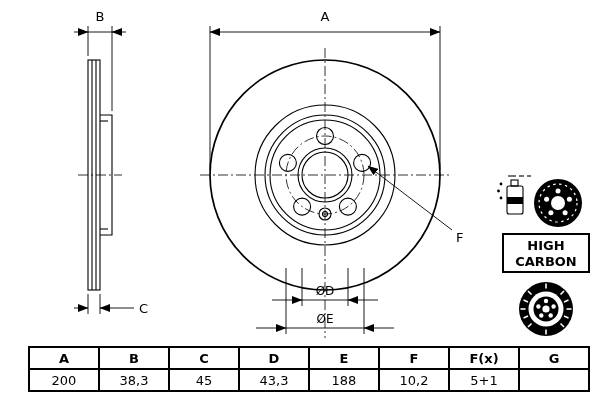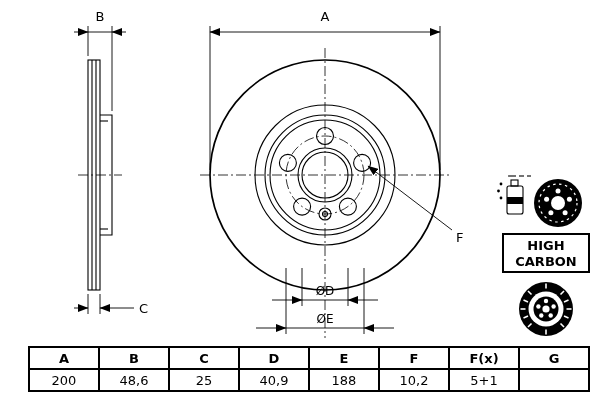--- a/index.html
+++ b/index.html
@@ -159,23 +159,23 @@
     <th>B</th>
     <th>C</th>
     <th>D</th>
     <th>E</th>
     <th>F</th>
     <th>F(x)</th>
     <th>G</th>
   </tr>
   <tr>
     <td>200</td>
-    <td>48,6</td>
-    <td>25</td>
-    <td>40,9</td>
+    <td>38,3</td>
+    <td>45</td>
+    <td>43,3</td>
     <td>188</td>
     <td>10,2</td>
     <td>5+1</td>
     <td></td>
   </tr>
 </tbody>
     </table>
 
 </div>
 

